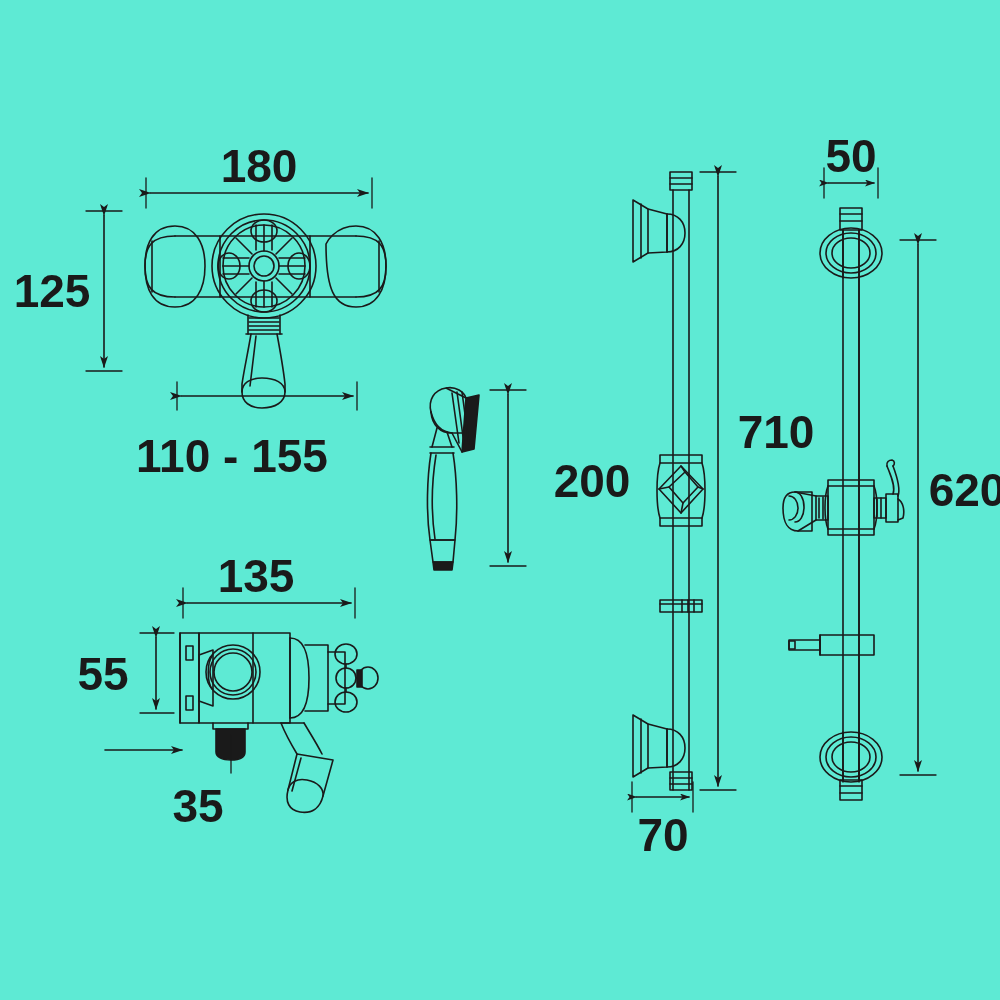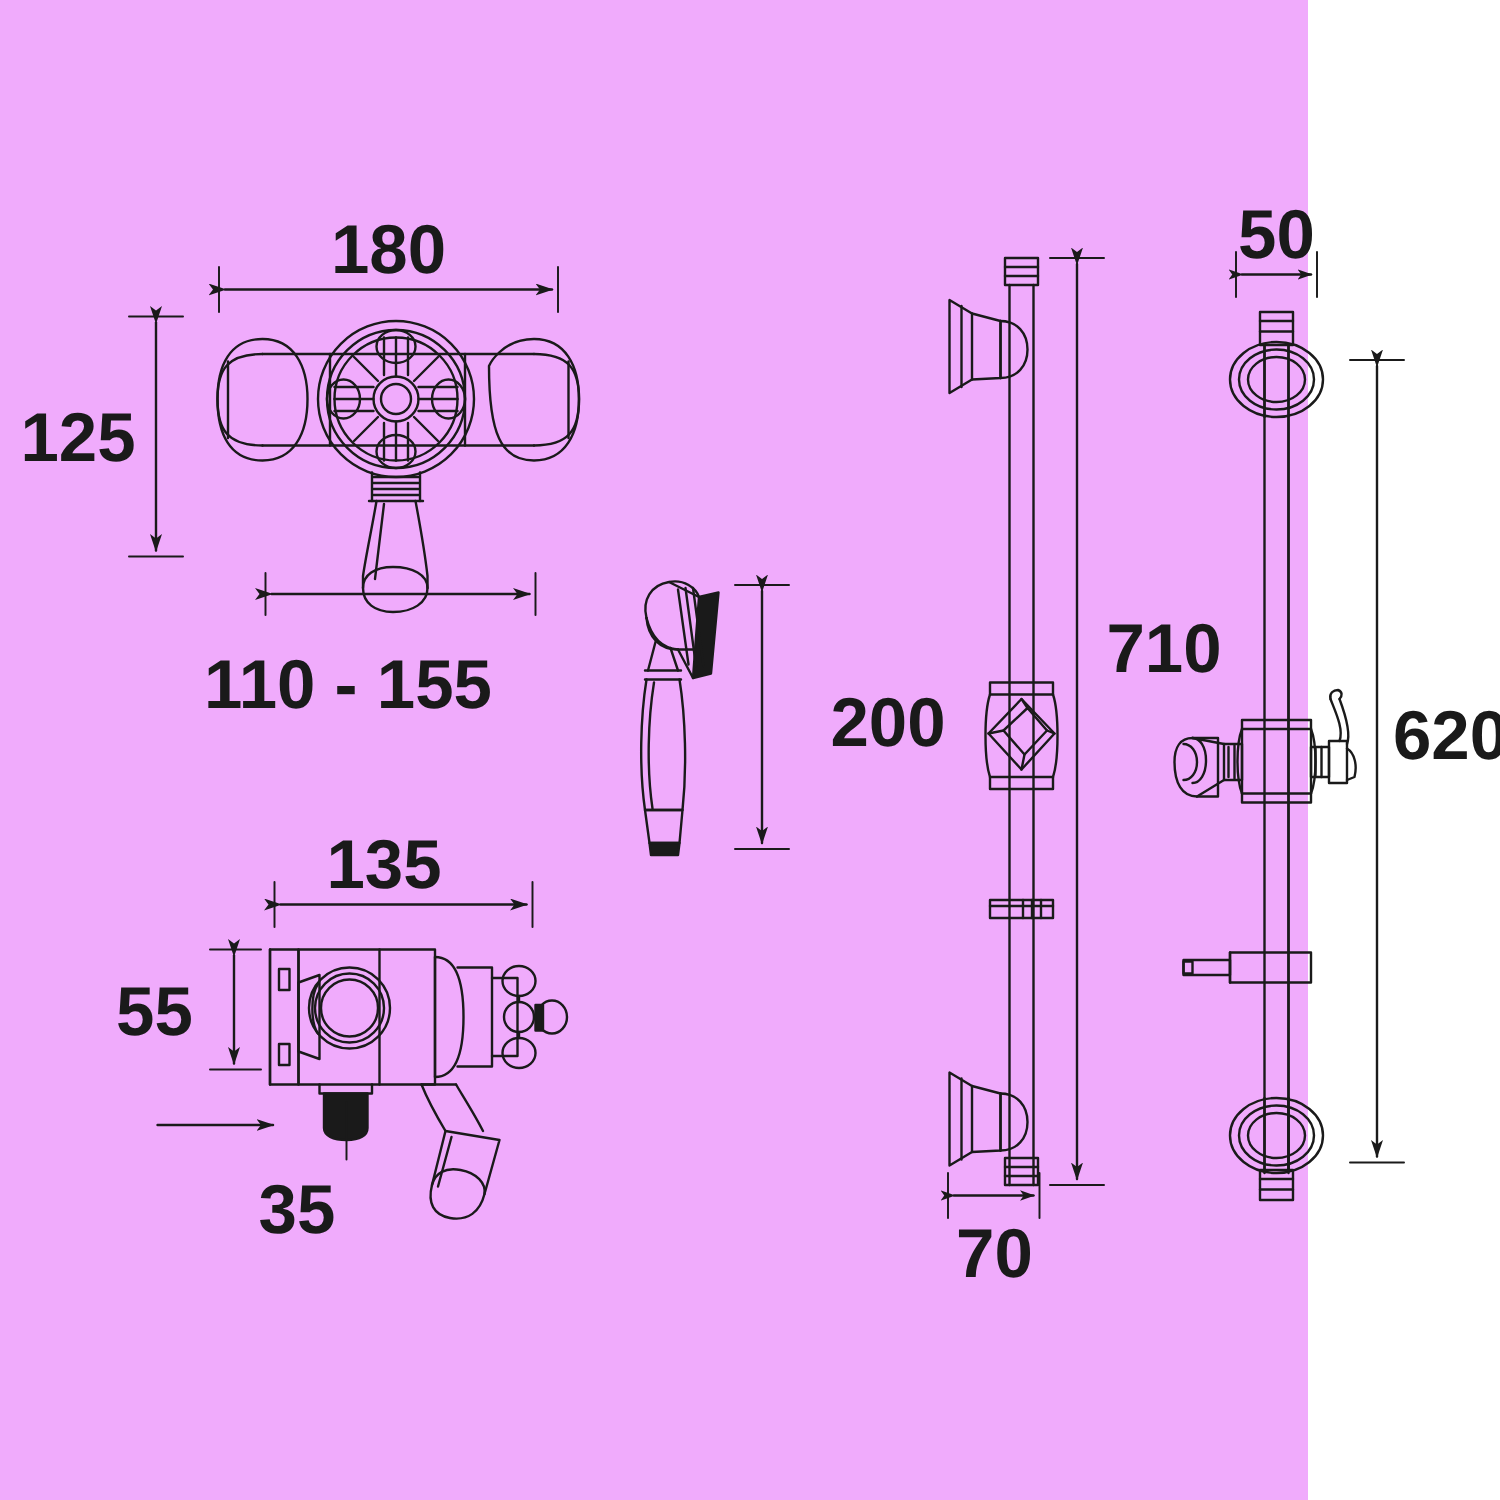--- a/index.html
+++ b/index.html
@@ -1,18 +1,18 @@
 <!DOCTYPE html>
 <html><head>
 <meta charset="utf-8">
 <style>
   html,body{margin:0;padding:0;background:#ffffff;}
   body{width:1000px;height:1000px;overflow:hidden;
        font-family:"Liberation Sans","DejaVu Sans",sans-serif;}
-  #stage{position:relative;width:872px;height:1000px;background:#f0abfc;text-align:center;}
+  #stage{position:relative;width:1000px;height:1000px;background:#5eead4;text-align:center;}
   #stage svg{position:absolute;left:0;top:0;}
   .dimtext{font-family:"Liberation Sans","DejaVu Sans",sans-serif;
            font-weight:700;fill:#1a1a1a;}
 </style>
 </head>
 <body>
 
 <div id="stage">
 
 <svg width="1000" height="1000" viewBox="0 0 1000 1000">

